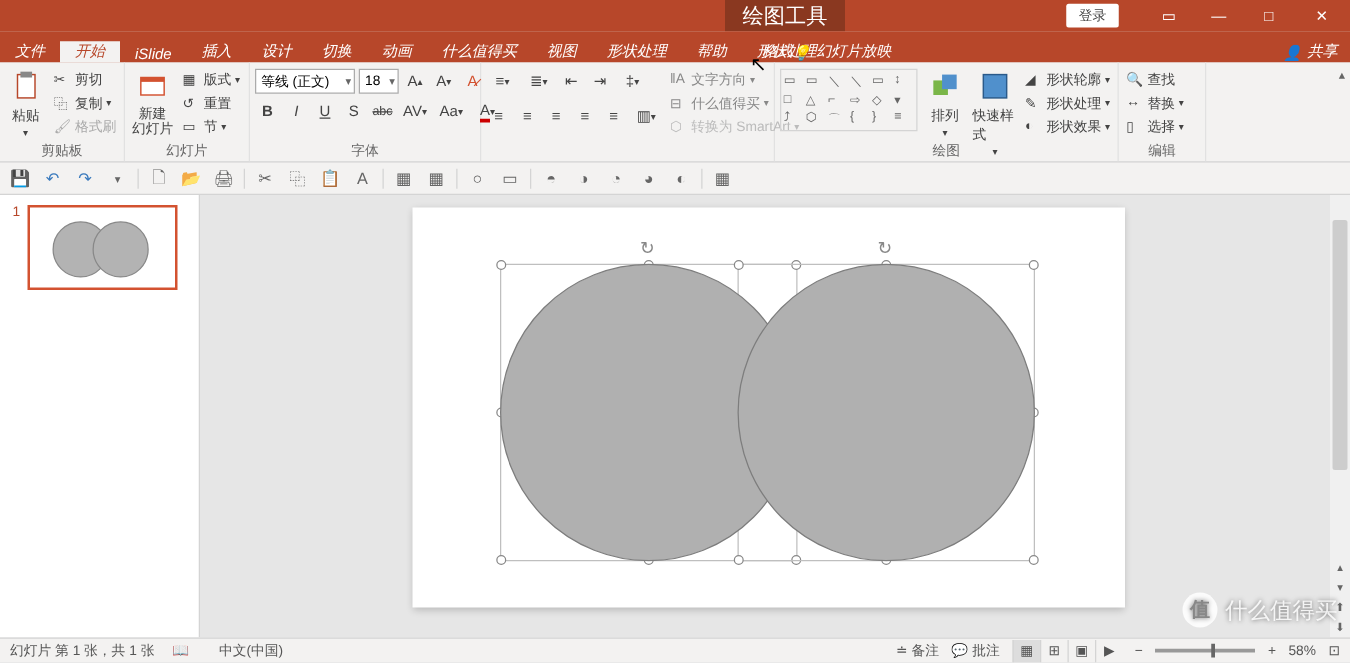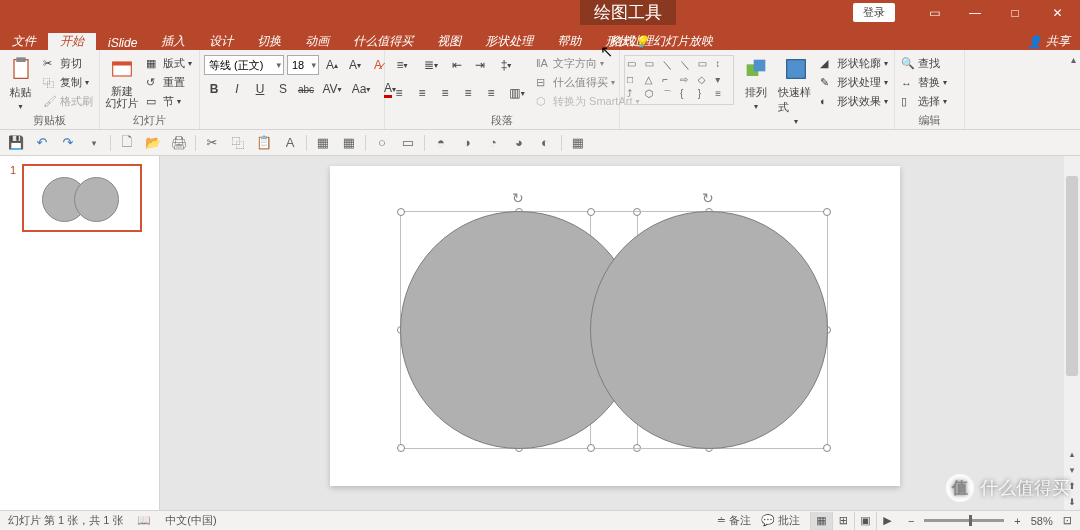--- a/index.html
+++ b/index.html
@@ -207,20 +207,21 @@
         <div class="ibtn wide">
             <span>Aa</span>
             <span style="font-size:8px">▾</span>
           </div>
         <div class="ibtn wide">
             <span style="border-bottom:3px solid #c00">A</span>
             <span style="font-size:8px">▾</span>
           </div>
       </div>
     </div>
+    <div class="group-label">字体</div>
   </div>
 
   <div class="group" style="width:235px">
     <div class="group-body">
       <div style="display:flex;flex-direction:column;gap:4px">
         <div class="btn-row" style="margin-top:0">
           <div class="ibtn wide">≡<span style="font-size:8px">▾</span></div>
           <div class="ibtn wide">≣<span style="font-size:8px">▾</span></div>
           <div class="ibtn">⇤</div>
           <div class="ibtn">⇥</div>
@@ -246,21 +247,20 @@
             <span>什么值得买</span>
             <span style="font-size:8px">▾</span>
           </div>
         <div class="small-btn" style="color:#bbb">
             <span class="sicon">⬡</span>
             <span>转换为 SmartArt</span>
             <span style="font-size:8px">▾</span>
           </div>
       </div>
     </div>
-    <div class="group-label">段落</div>
   </div>
 
   <div class="group" style="width:275px">
     <div class="group-body">
       <div style="width:110px;height:50px;border:1px solid #d4d4d4;display:grid;grid-template-columns:repeat(6,1fr);grid-template-rows:repeat(3,1fr);font-size:10px;color:#666;padding:2px;gap:2px">
         <span>▭</span>
           <span>▭</span>
           <span>＼</span>
           <span>＼</span>
           <span>▭</span>
@@ -308,20 +308,21 @@
             <span>形状处理</span>
             <span style="font-size:8px">▾</span>
           </div>
         <div class="small-btn">
             <span class="sicon">◐</span>
             <span>形状效果</span>
             <span style="font-size:8px">▾</span>
           </div>
       </div>
     </div>
+    <div class="group-label">绘图</div>
   </div>
 
   <div class="group" style="width:70px">
     <div class="group-body">
       <div class="small-btns">
         <div class="small-btn">
             <span class="sicon">🔍</span>
             <span>查找</span>
           </div>
         <div class="small-btn">
@@ -419,21 +420,21 @@
       <div>▾</div>
       <div>⬆</div>
       <div>⬇</div>
     </div>
   </div>
 </div>
 
 <div class="statusbar">
   <span>幻灯片 第 1 张，共 1 张</span>
   <span style="margin-left:14px">📖</span>
-  <span style="margin-left:14px">中文(中国)</span>
+  <span style="margin-left:24px">中文(中国)</span>
   <div class="status-right">
     <span>≐ <span>备注</span></span>
     <span>💬 <span>批注</span></span>
     <div class="view-btns">
       <div class="view-btn" style="background:#ddd">▦</div>
       <div class="view-btn">⊞</div>
       <div class="view-btn">▣</div>
       <div class="view-btn">▶</div>
     </div>
     <span>−</span>

